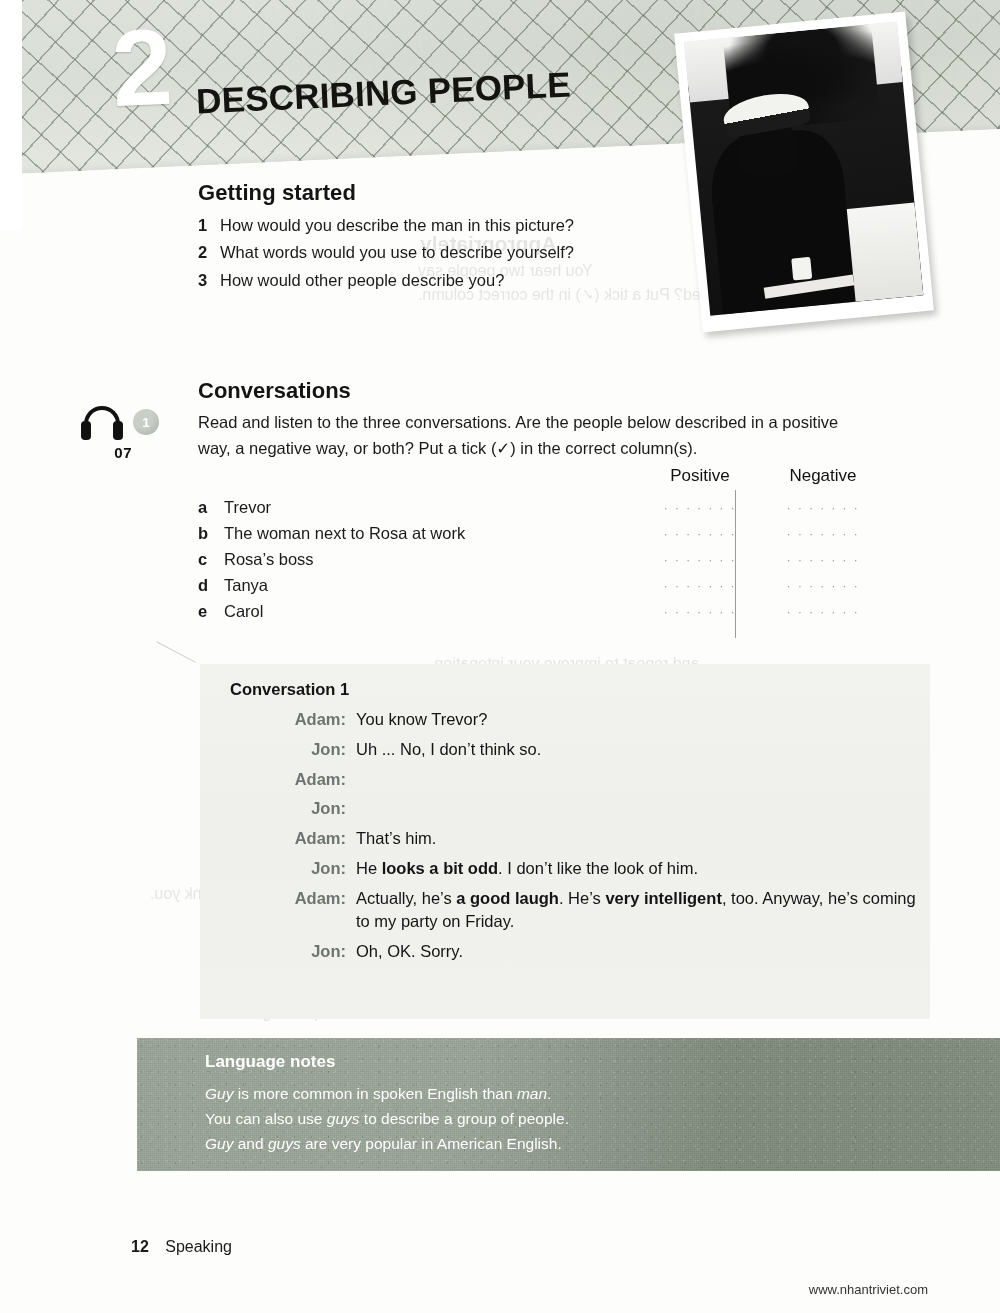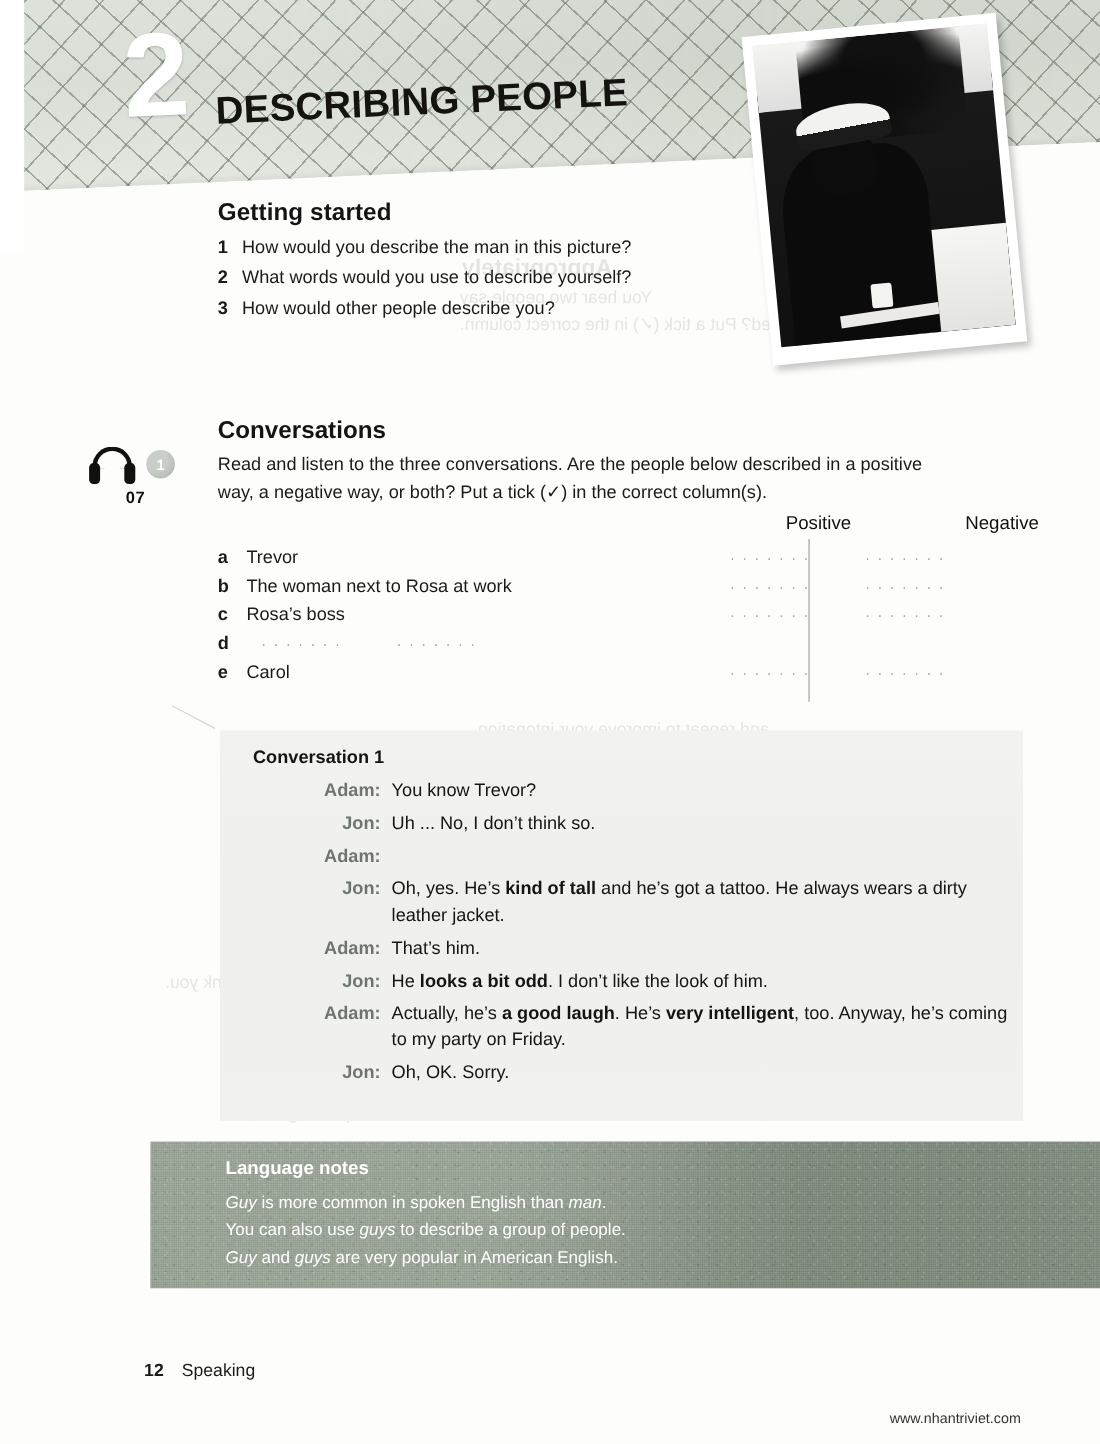--- a/index.html
+++ b/index.html
@@ -104,21 +104,21 @@
   .track-no{margin-top:4px;font-size:15px;font-weight:700;color:#111;letter-spacing:.5px;text-align:right;}
   .ex-circle{
     position:absolute;left:133px;top:409px;width:26px;height:26px;border-radius:50%;
     background:radial-gradient(circle at 35% 32%, #c9cfc7 0 40%, #aab1a7 100%);
     color:#fff;font-size:13.5px;font-weight:700;display:flex;align-items:center;justify-content:center;
   }
   .conv-instr{position:absolute;left:198px;top:410px;width:670px;font-size:16.5px;line-height:1.55;color:#1a1a1a;}
 
   
   .tbl{position:absolute;left:198px;top:466px;width:680px;}
-  .tbl-head{display:flex;font-size:17px;color:#111;margin-bottom:8px;gap:44px;}
+  .tbl-head{display:flex;font-size:17px;color:#111;margin-bottom:8px;}
   .th-spacer{flex:0 0 452px;}
   .th-pos{flex:0 0 100px;text-align:center;}
   .th-neg{flex:0 0 110px;text-align:center;padding-left:18px;}
   .tbl-body{position:relative;}
   .divider{position:absolute;left:537px;top:-4px;width:1px;height:148px;background:#9a9a9a;}
   .trow{display:flex;align-items:center;height:26px;font-size:16.5px;color:#1a1a1a;}
   .tlet{flex:0 0 26px;font-weight:700;}
   .tname{flex:0 0 426px;}
   .tdots{flex:0 0 100px;text-align:center;color:#9d9d9d;font-size:13px;letter-spacing:1.6px;}
   .tdots2{flex:0 0 110px;text-align:center;color:#9d9d9d;font-size:13px;letter-spacing:1.6px;padding-left:18px;}
@@ -274,20 +274,21 @@
         <span class="tdots2">· · · · · · ·</span>
       </div>
       <div class="trow">
         <span class="tlet">c</span>
         <span class="tname">Rosa’s boss</span>
         <span class="tdots">· · · · · · ·</span>
         <span class="tdots2">· · · · · · ·</span>
       </div>
       <div class="trow">
         <span class="tlet">d</span>
+        <span class="tname">Tanya</span>
         <span class="tdots">· · · · · · ·</span>
         <span class="tdots2">· · · · · · ·</span>
       </div>
       <div class="trow">
         <span class="tlet">e</span>
         <span class="tname">Carol</span>
         <span class="tdots">· · · · · · ·</span>
         <span class="tdots2">· · · · · · ·</span>
       </div>
     </div>
@@ -302,21 +303,20 @@
       </div>
       <div class="dline">
         <span class="spk">Jon:</span>
         <span class="utt">Uh ... No, I don’t think so.</span>
       </div>
       <div class="dline">
         <span class="spk">Adam:</span>
       </div>
       <div class="dline">
         <span class="spk">Jon:</span>
-        <span class="utt">Oh, yes. He’s <b>kind of tall</b> and he’s got a tattoo. He always wears a dirty leather jacket.</span>
       </div>
       <div class="dline">
         <span class="spk">Adam:</span>
         <span class="utt">That’s him.</span>
       </div>
       <div class="dline">
         <span class="spk">Jon:</span>
         <span class="utt">He <b>looks a bit odd</b>. I don’t like the look of him.</span>
       </div>
       <div class="dline">

